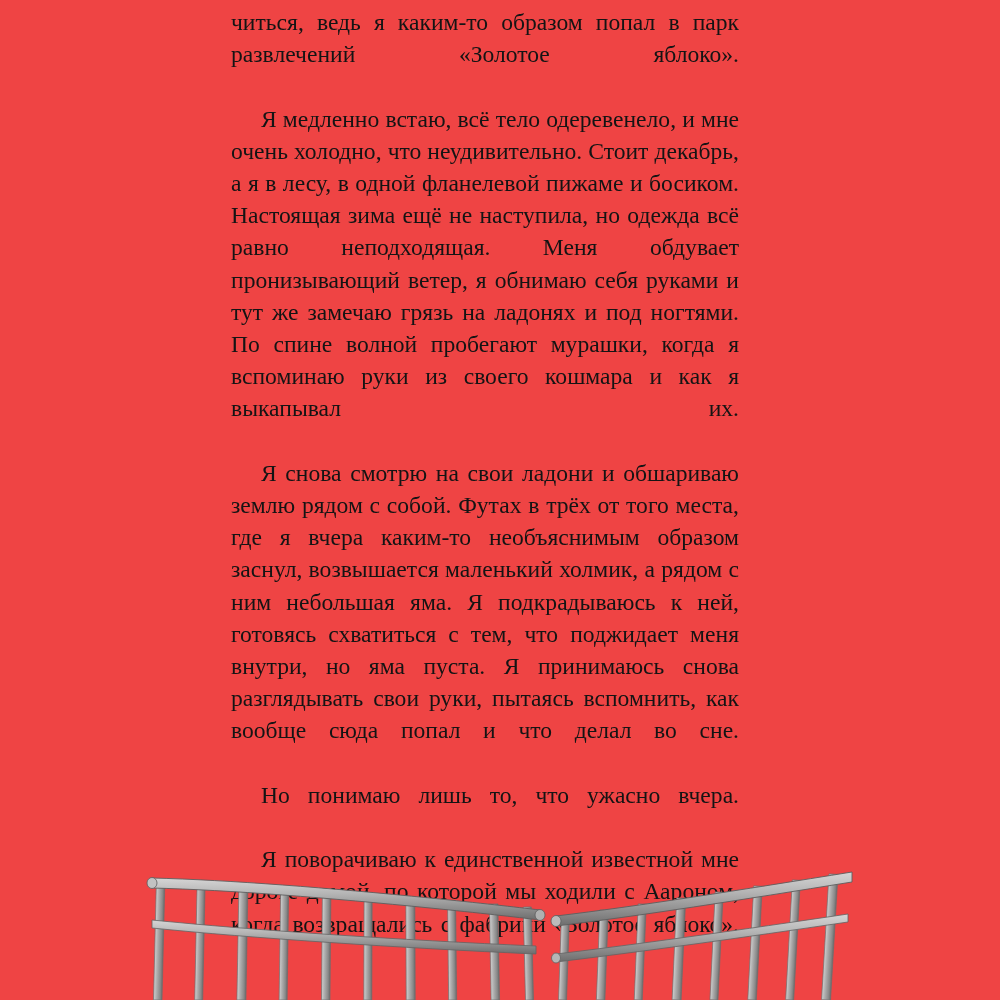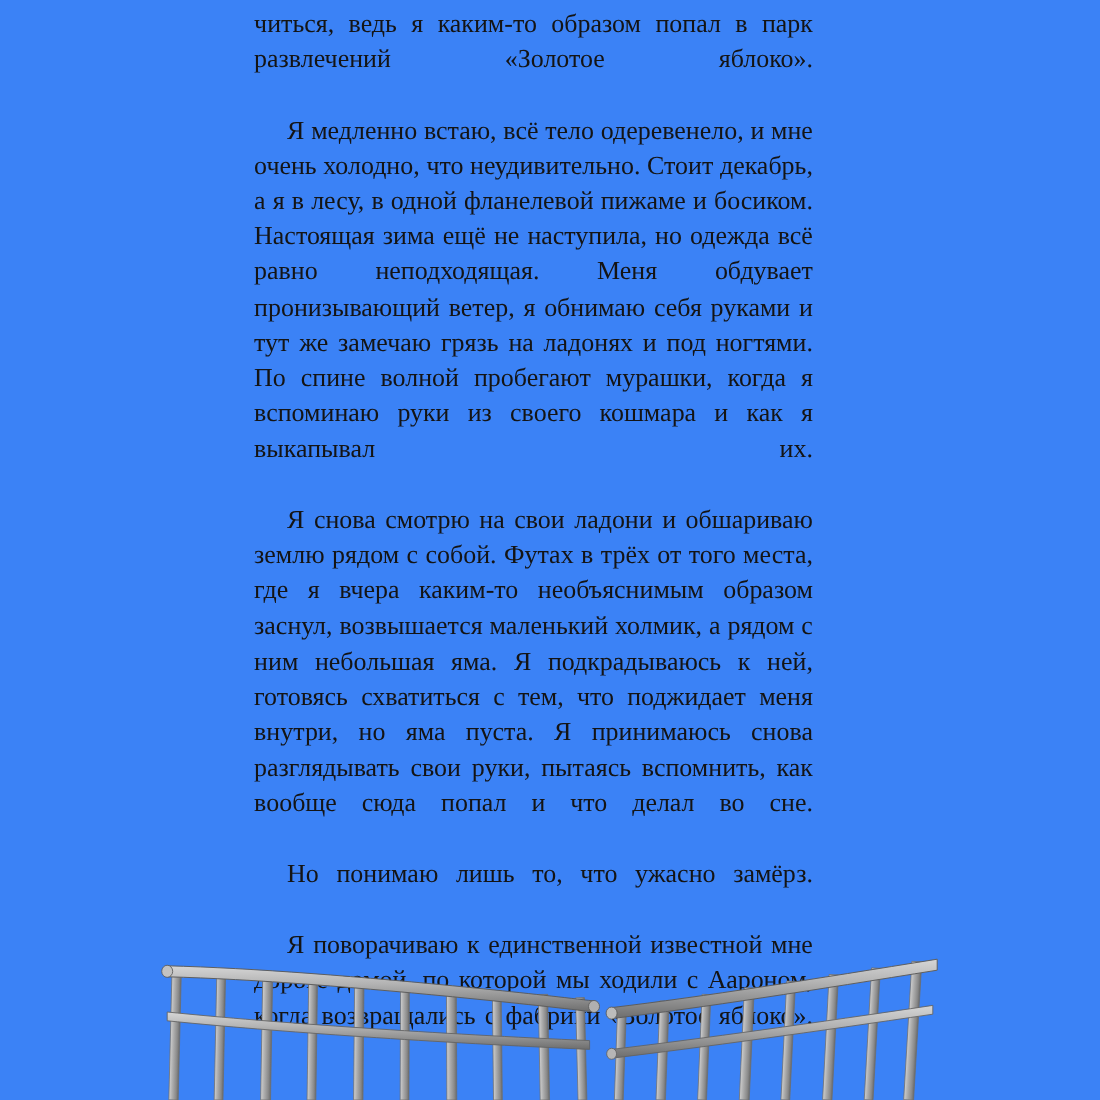--- a/index.html
+++ b/index.html
@@ -64,27 +64,27 @@
   }
   #illustration svg {
     display: block;
     width: 1000px;
     height: 142px;
   }
 </style>
 </head>
 <body>
 
-<div id="page" style="background: #3b82f6;">
+<div id="page" style="background: #ef4444;">
 
   <div id="text-column" style="color: rgb(20, 20, 20);">
     <p class="indent" style="text-indent:0">читься, ведь я каким-то образом попал в парк развлечений «Золотое яблоко».</p>
     <p class="indent" style="text-indent: 30px;">Я медленно встаю, всё тело одеревенело, и мне очень холодно, что неудивительно. Стоит декабрь, а я в лесу, в одной фланелевой пижаме и босиком. Настоящая зима ещё не наступила, но одежда всё равно неподходящая. Меня обдувает пронизывающий ветер, я обнимаю себя руками и тут же замечаю грязь на ладонях и под ногтями. По спине волной пробегают мурашки, когда я вспоминаю руки из своего кошмара и как я выкапывал их.</p>
     <p class="indent" style="text-indent: 30px;">Я снова смотрю на свои ладони и обшариваю землю рядом с собой. Футах в трёх от того места, где я вчера каким-то необъяснимым образом заснул, возвышается маленький холмик, а рядом с ним небольшая яма. Я подкрадываюсь к ней, готовясь схватиться с тем, что поджидает меня внутри, но яма пуста. Я принимаюсь снова разглядывать свои руки, пытаясь вспомнить, как вообще сюда попал и что делал во сне.</p>
-    <p class="indent" style="text-indent: 30px;">Но понимаю лишь то, что ужасно замёрз.</p>
+    <p class="indent" style="text-indent: 30px;">Но понимаю лишь то, что ужасно вчера.</p>
     <p class="indent" style="text-indent: 30px;">Я поворачиваю к единственной известной мне дороге домой, по которой мы ходили с Аароном, когда возвращались с фабрики «Золотое яблоко».</p>
   </div>
 
   <div id="illustration">
     <svg viewBox="0 0 1000 142" xmlns="http://www.w3.org/2000/svg" aria-hidden="true">
       <defs>
         <linearGradient id="railShade" x1="0" y1="0" x2="0" y2="1">
           <stop offset="0%" stop-color="#d6d6d6"></stop>
           <stop offset="38%" stop-color="#b4b4b4"></stop>
           <stop offset="72%" stop-color="#8e8e8e"></stop>

